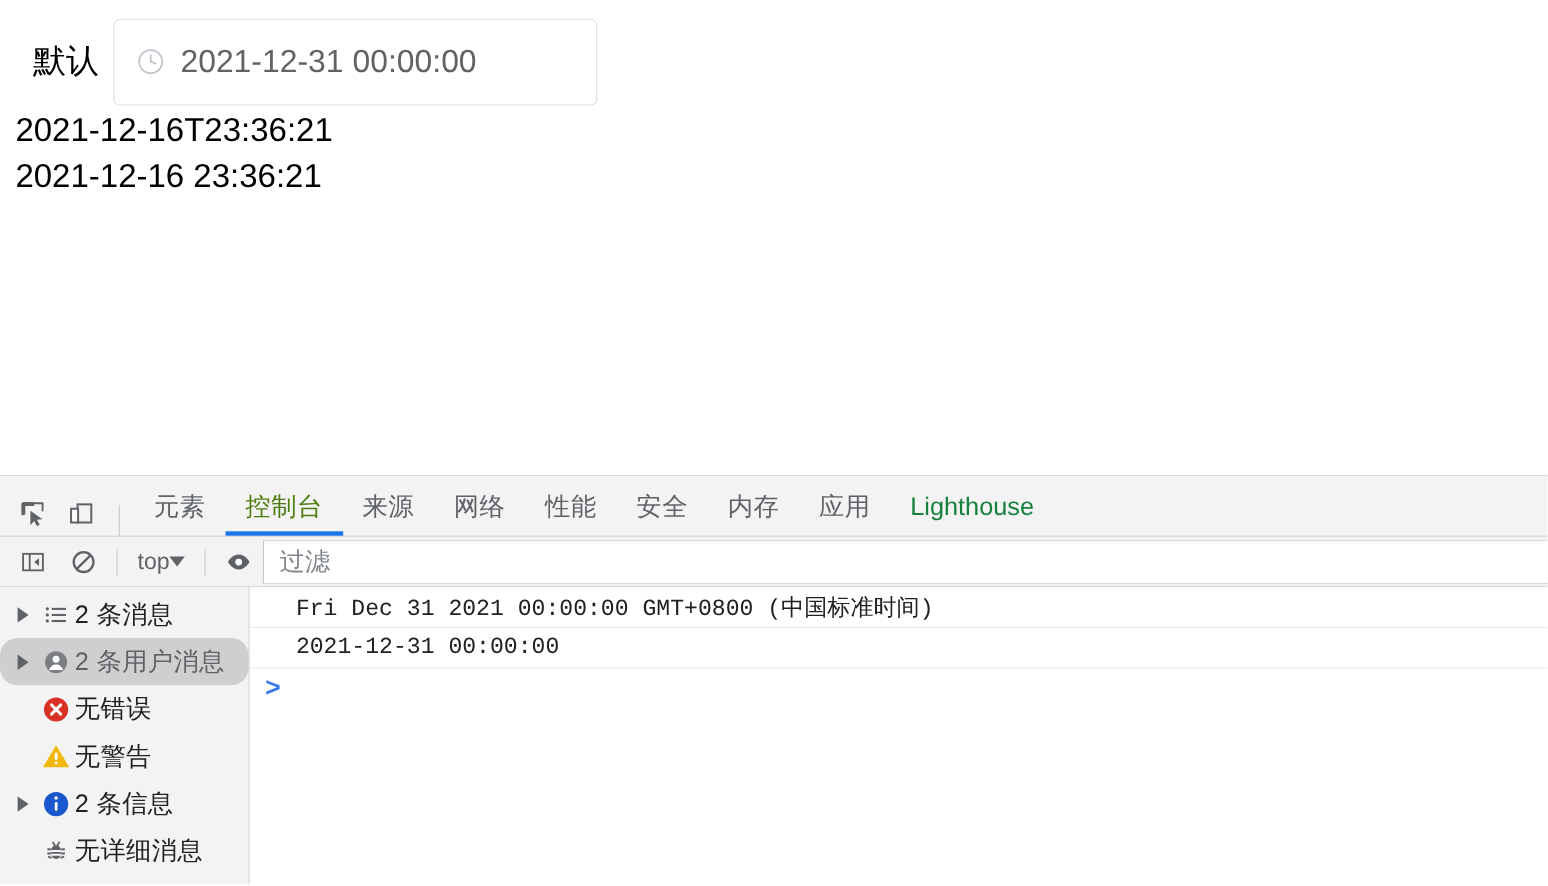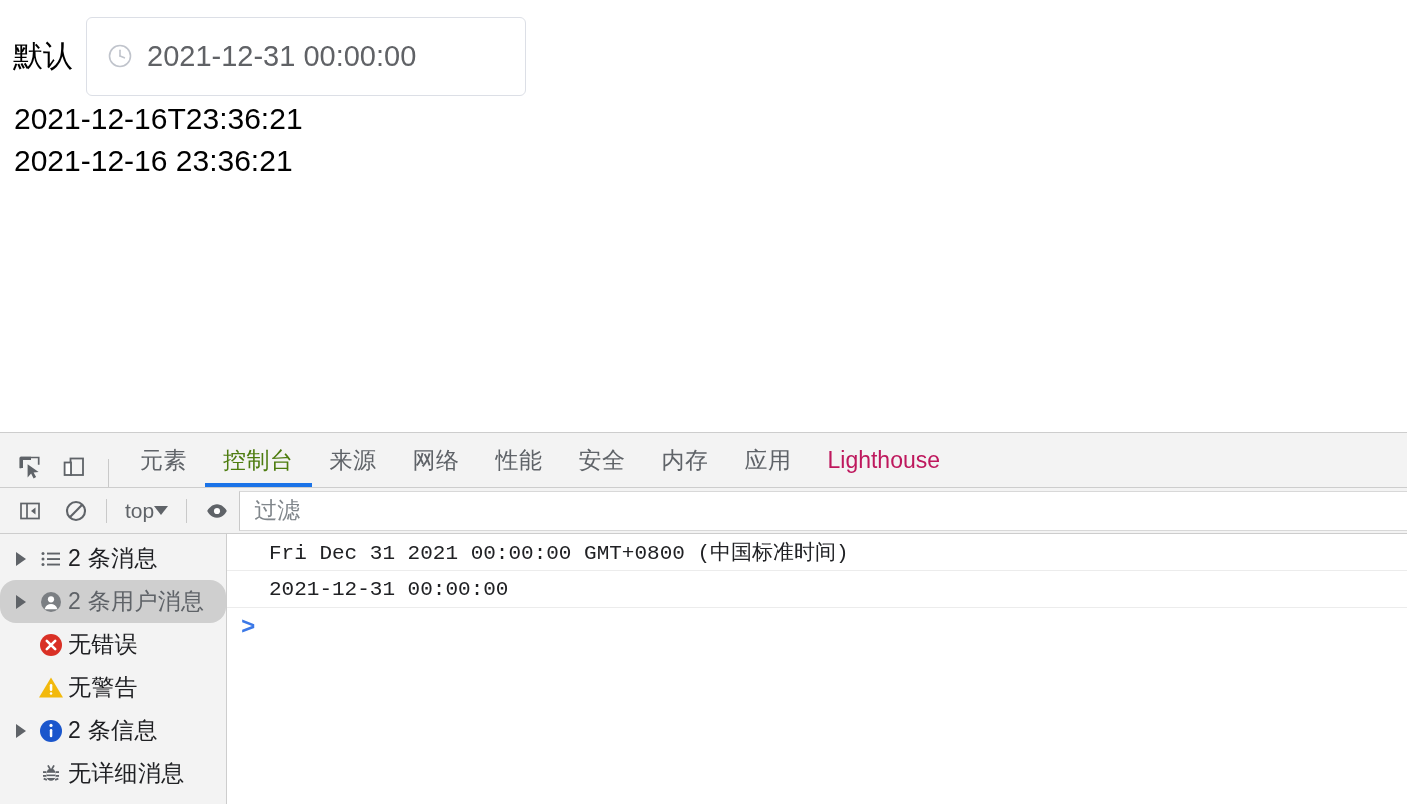--- a/index.html
+++ b/index.html
@@ -25,20 +25,21 @@
     overflow: hidden;
   }
 
   .picker-row {
     position: absolute;
     left: 0;
     top: 14px;
     display: flex;
     align-items: center;
     height: 84px;
+    padding-left: 17px;
   }
   .picker-label {
     font-size: 30px;
     color: #000000;
     line-height: 1;
     padding-left: 13px;
     padding-right: 13px;
     letter-spacing: 0px;
   }
   .datepicker {
@@ -134,21 +135,21 @@
     color: #4d7c0f;
   }
   .tab.active::after {
     content: "";
     position: absolute;
     left: 0; right: 0;
     bottom: 0;
     height: 4px;
     background: #1a73e8;
   }
-  .tab.muted { color: #be185d; }
+  .tab.muted { color: #15803d; }
 
   
   .console-toolbar {
     position: relative;
     height: 46px;
     background: #f3f3f3;
     border-bottom: 1px solid #cdcdcd;
     display: flex;
     align-items: center;
     box-sizing: border-box;

